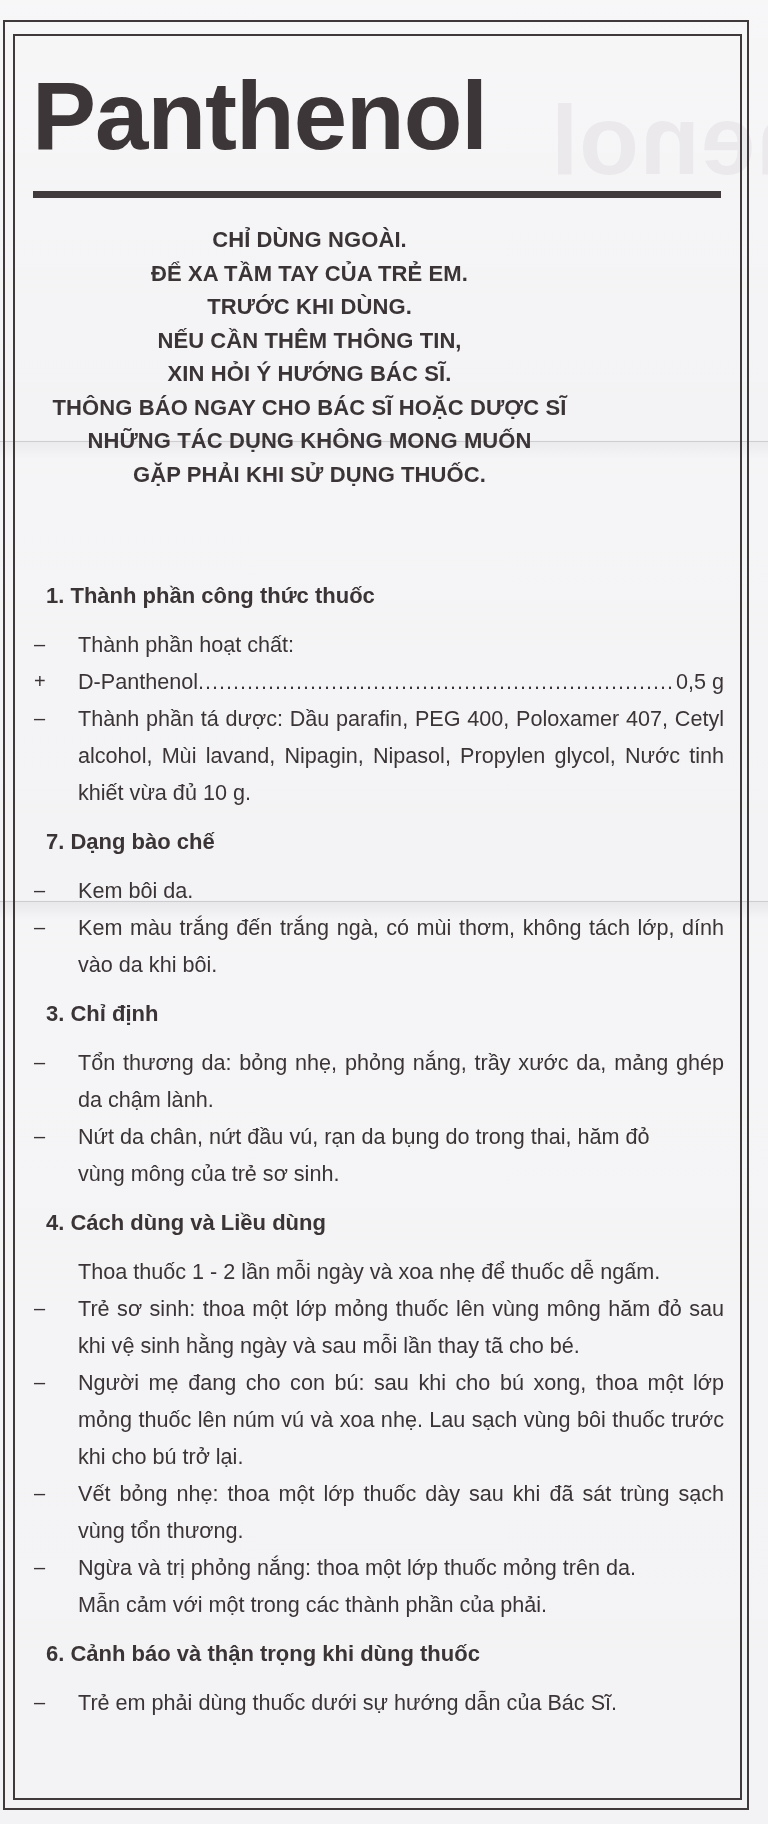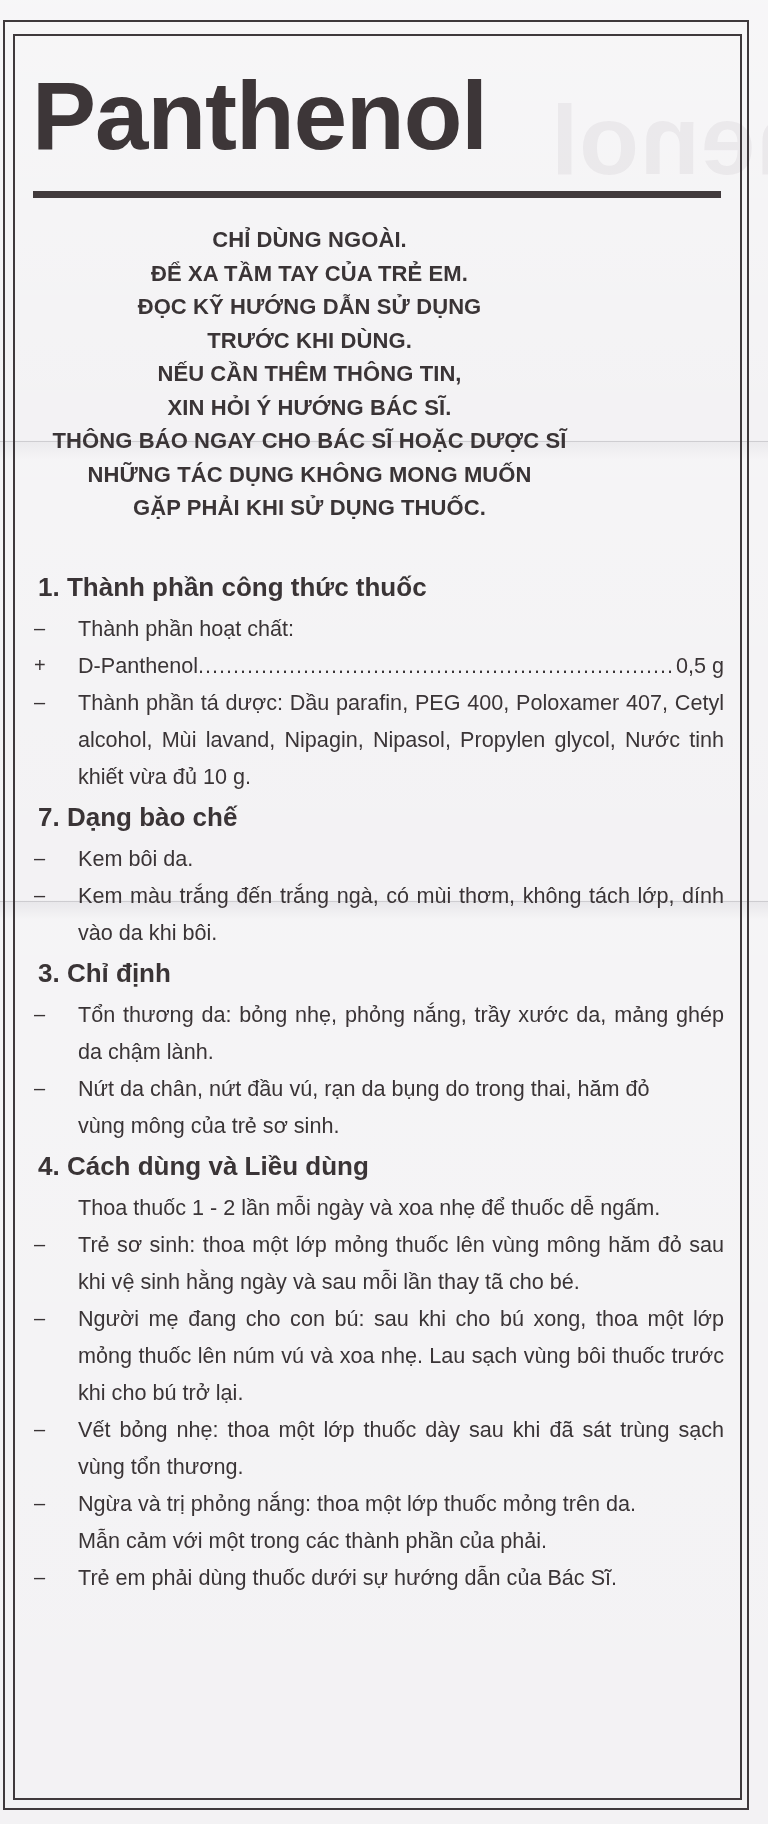--- a/index.html
+++ b/index.html
@@ -85,24 +85,24 @@
       letter-spacing: 0.1px;
       display: block;
     }
     .content {
       position: absolute;
       left: 34px;
       top: 565px;
       width: 690px;
     }
     .section-heading {
-      font-size: 26px;
+      font-size: 22px;
       font-weight: bold;
       line-height: 37px;
-      margin: 4px;
+      margin: 12px;
     }
     .item {
       position: relative;
       padding-left: 44px;
       font-size: 21.6px;
       line-height: 37px;
     }
     .item.justify {
       text-align: justify;
       text-align-last: left;
@@ -140,21 +140,20 @@
 <div class="inner-border"></div>
 
 <div class="bleed">Panthenol</div>
 
 <h1 class="title">Panthenol</h1>
 <div class="title-rule"></div>
 
 <div class="warnings">
   <span class="warning-line">CHỈ DÙNG NGOÀI.</span>
   <span class="warning-line">ĐỂ XA TẦM TAY CỦA TRẺ EM.</span>
-  <span class="warning-line">ĐỌC KỸ HƯỚNG DẪN SỬ DỤNG</span>
   <span class="warning-line">TRƯỚC KHI DÙNG.</span>
   <span class="warning-line">NẾU CẦN THÊM THÔNG TIN,</span>
   <span class="warning-line">XIN HỎI Ý HƯỚNG BÁC SĨ.</span>
   <span class="warning-line">THÔNG BÁO NGAY CHO BÁC SĨ HOẶC DƯỢC SĨ</span>
   <span class="warning-line">NHỮNG TÁC DỤNG KHÔNG MONG MUỐN</span>
   <span class="warning-line">GẶP PHẢI KHI SỬ DỤNG THUỐC.</span>
 </div>
 
 <div class="content">
 
@@ -227,19 +226,20 @@
   </div>
 
   <div>
     <div class="item">
       <span class="bullet"></span>
       <span>Mẫn cảm với một trong các thành phần của phải.</span>
     </div>
   </div>
 
   <div>
+    <h2 class="section-heading">6. Cảnh báo và thận trọng khi dùng thuốc</h2>
     <div class="item">
       <span class="bullet">–</span>
       <span>Trẻ em phải dùng thuốc dưới sự hướng dẫn của Bác Sĩ.</span>
     </div>
   </div>
 
 </div>
 
 </body></html>

